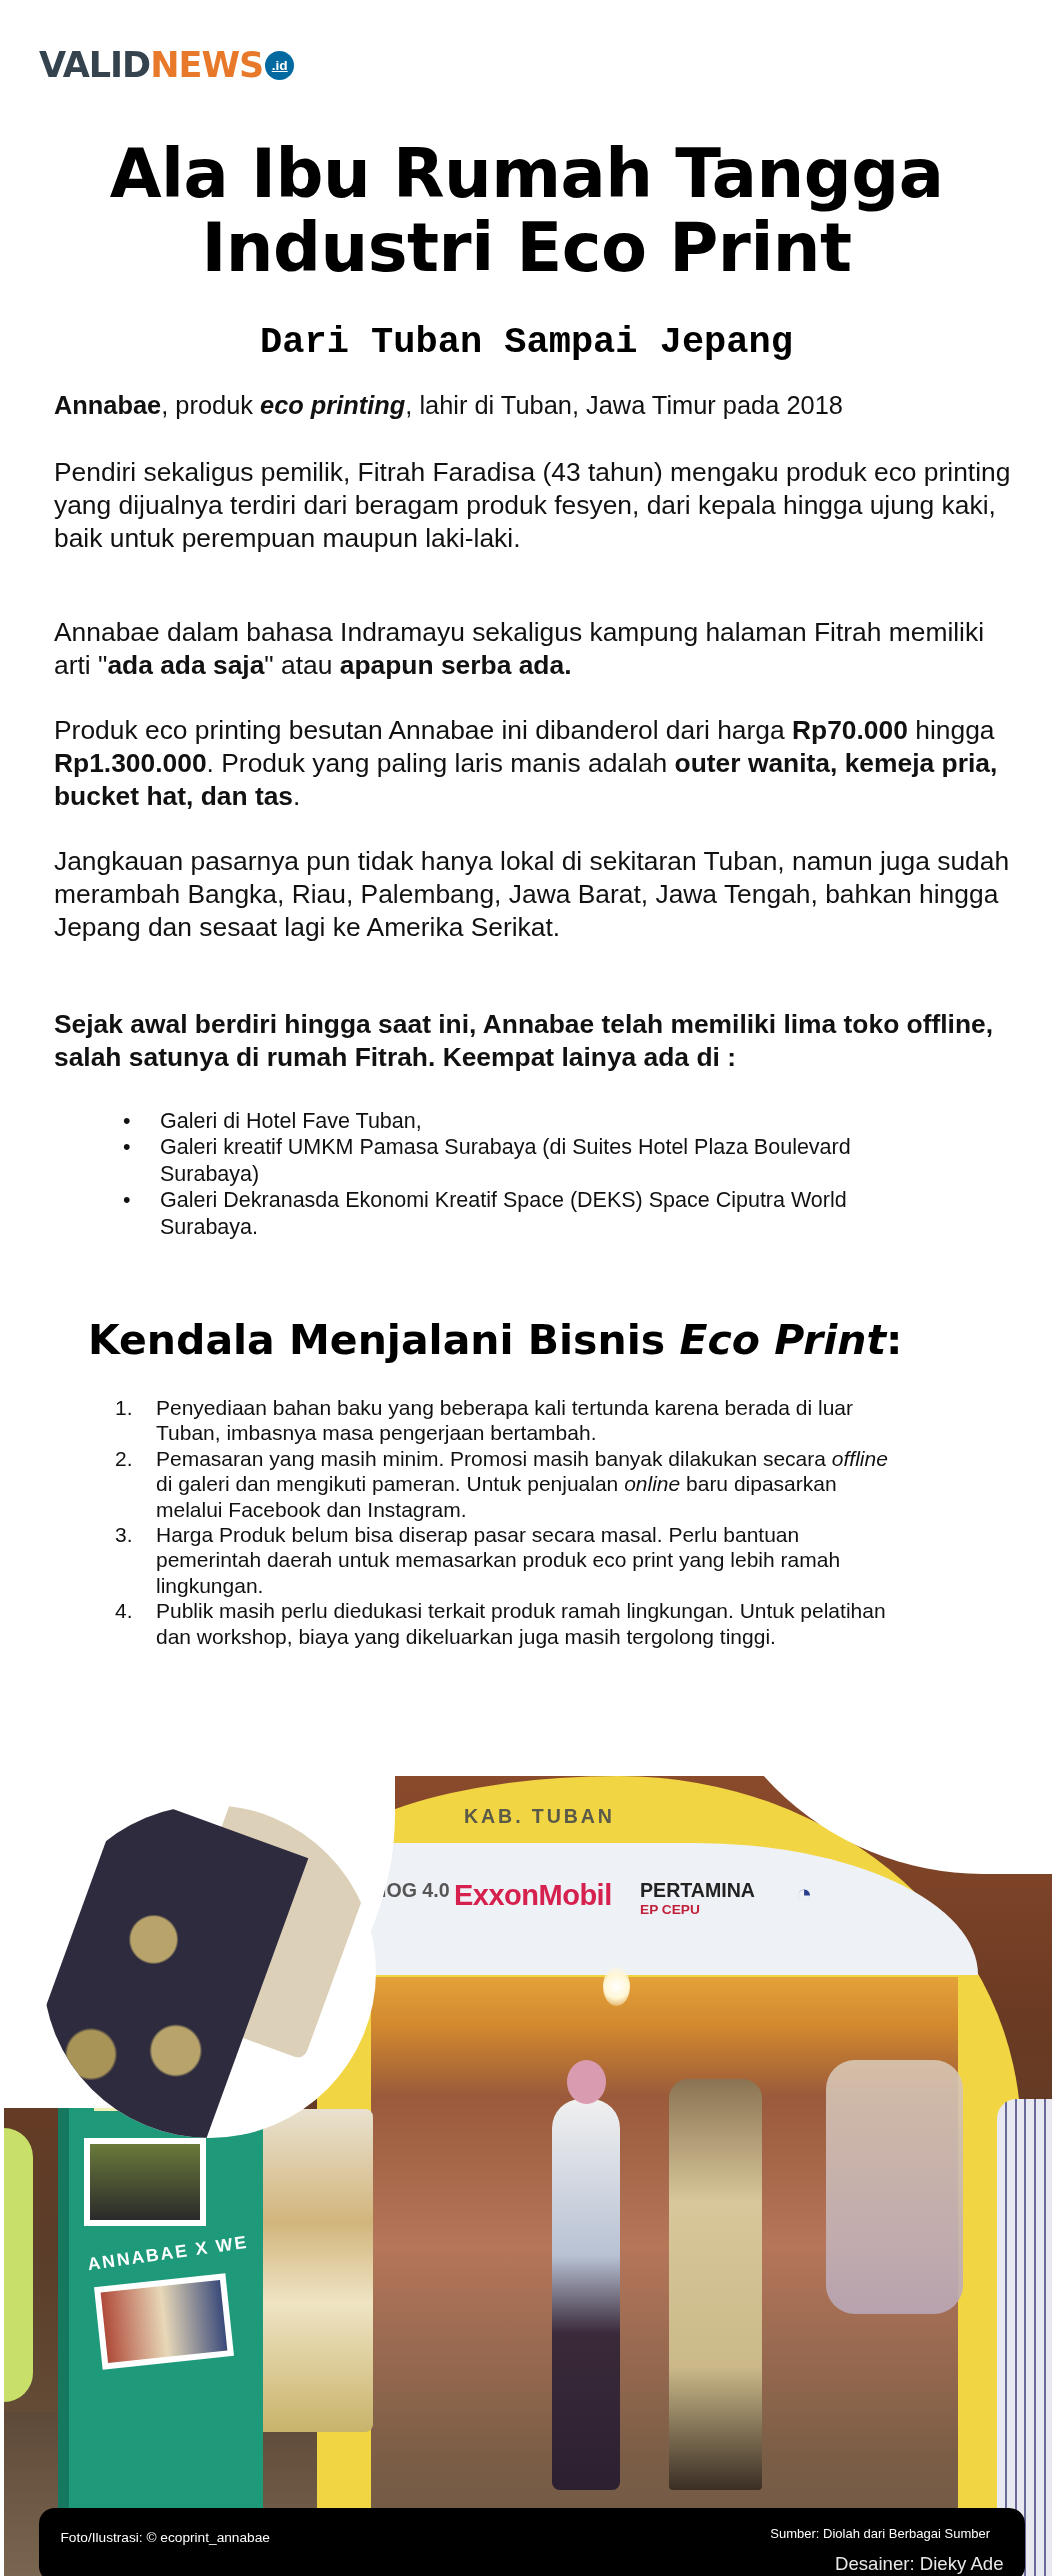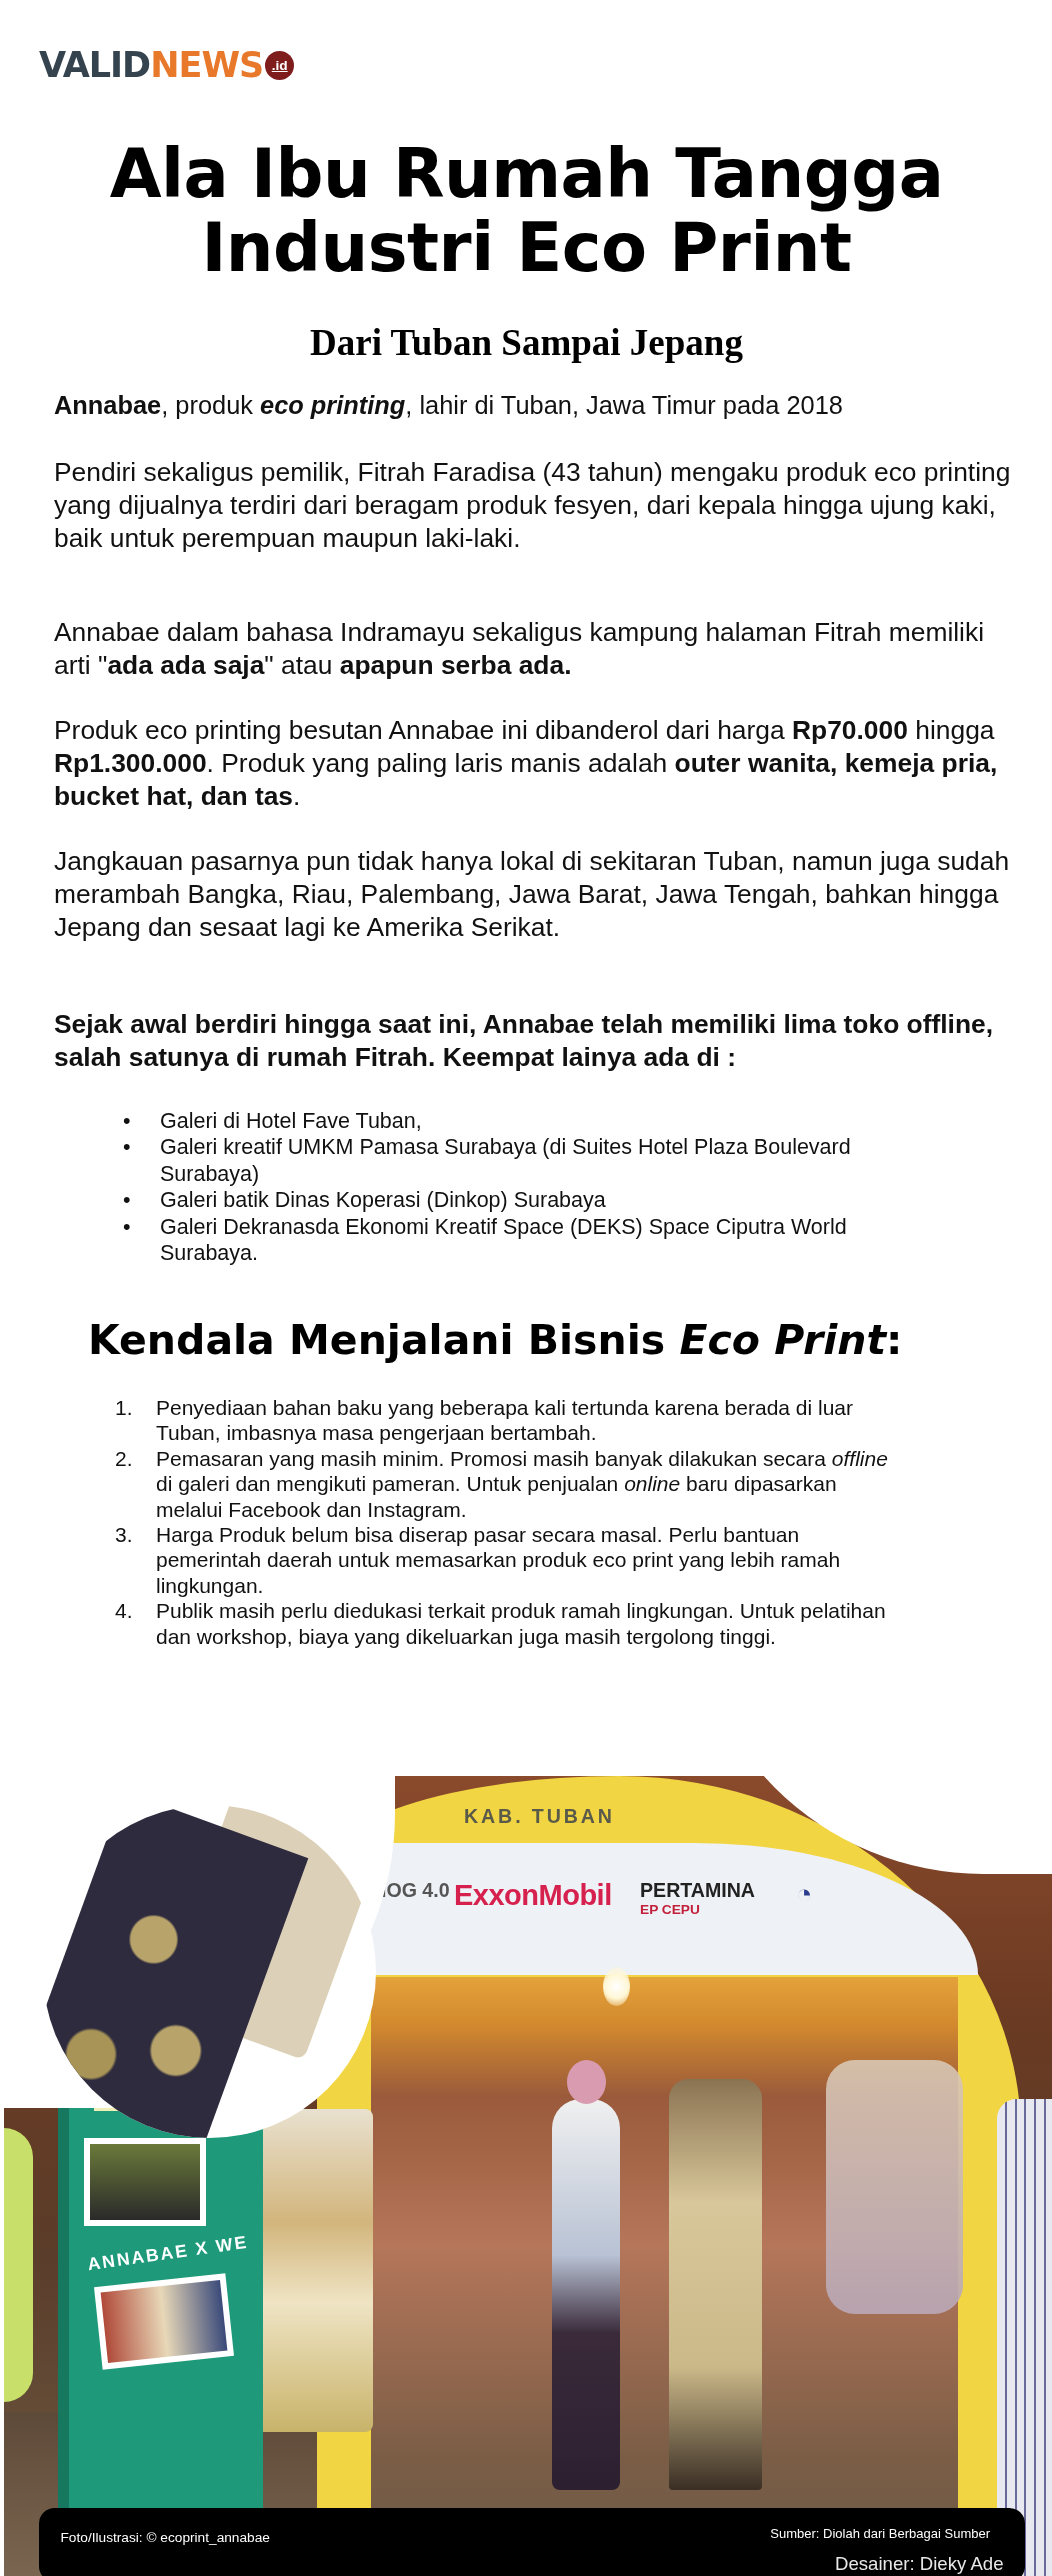--- a/index.html
+++ b/index.html
@@ -3,25 +3,25 @@
 <meta charset="utf-8">
 <style>
   * { box-sizing: border-box; margin: 0; padding: 0; }
   html, body { width: 1053px; background: #ffffff; }
   body { font-family: "Liberation Sans", "DejaVu Sans", sans-serif; color: #111; position: relative; height: 2576px; overflow: hidden; }
 
   
   .logo { position: absolute; left: 39px; top: 41px; height: 49px; display: flex; align-items: center; }
   .logo .valid { font-family: "DejaVu Sans", sans-serif; font-weight: 900; font-size: 35px; letter-spacing: -1px; color: #34434e; line-height: 49px; }
   .logo .news { font-family: "DejaVu Sans", sans-serif; font-weight: 900; font-size: 35px; letter-spacing: -1px; color: #e8782a; line-height: 49px; }
-  .logo .id-badge { margin-left: 2px; margin-top: 0px; width: 29px; height: 29px; border-radius: 50%; background: #7f1d1d; color: #fff; font-size: 13.7px; font-weight: 700; display: flex; align-items: center; justify-content: center; text-decoration: underline; }
+  .logo .id-badge { margin-left: 2px; margin-top: 0px; width: 29px; height: 29px; border-radius: 50%; background: #0369a1; color: #fff; font-size: 13.7px; font-weight: 700; display: flex; align-items: center; justify-content: center; text-decoration: underline; }
 
   
   .main-title { position: absolute; left: 0; width: 1053px; top: 137px; text-align: center; font-family: "DejaVu Sans", sans-serif; font-weight: 900; font-size: 67px; line-height: 74px; letter-spacing: -0.5px; color: #000; }
-  .sub-title { position: absolute; left: 0; width: 1053px; top: 321px; text-align: center; font-family: Liberation Serif, serif; font-weight: 900; font-size: 37px; line-height: 43px; color: #000; }
+  .sub-title { position: absolute; left: 0; width: 1053px; top: 321px; text-align: center; font-family: Liberation Mono, monospace; font-weight: 900; font-size: 37px; line-height: 43px; color: #000; }
 
   .body-text { position: absolute; left: 54px; width: 959px; font-family: "Liberation Sans", sans-serif; font-size: 26.4px; line-height: 33px; color: #111; }
   .body-text b { font-weight: 700; }
   .p1 { top: 389px; font-size: 25.4px; }
   .p2 { top: 456px; }
   .p3 { top: 616px; }
   .p4 { top: 714px; }
   .p5 { top: 845px; }
   .p6 { top: 1008px; font-weight: 700; }
 
@@ -107,21 +107,20 @@
   <span>Produk eco printing besutan Annabae ini dibanderol dari harga </span><b>Rp70.000</b><span> hingga </span><b>Rp1.300.000</b><span>. Produk yang paling laris manis adalah </span><b>outer wanita, kemeja pria, bucket hat, dan tas</b><span>.</span>
 </p>
 
 <p class="body-text p5">Jangkauan pasarnya pun tidak hanya lokal di sekitaran Tuban, namun juga sudah merambah Bangka, Riau, Palembang, Jawa Barat, Jawa Tengah, bahkan hingga Jepang dan sesaat lagi ke Amerika Serikat.</p>
 
 <p class="body-text p6">Sejak awal berdiri hingga saat ini, Annabae telah memiliki lima toko offline, salah satunya di rumah Fitrah. Keempat lainya ada di :</p>
 
 <ul class="bullets">
   <li>Galeri di Hotel Fave Tuban,</li>
   <li>Galeri kreatif UMKM Pamasa Surabaya (di Suites Hotel Plaza Boulevard Surabaya)</li>
-  <li>Galeri batik Dinas Koperasi (Dinkop) Surabaya</li>
   <li>Galeri Dekranasda Ekonomi Kreatif Space (DEKS) Space Ciputra World Surabaya.</li>
 </ul>
 
 <h2 class="section-title">
   <span>Kendala Menjalani Bisnis </span><i>Eco Print</i><span>:</span>
 </h2>
 
 <ol class="numbered">
   <li>
     <span class="num">1.</span>

